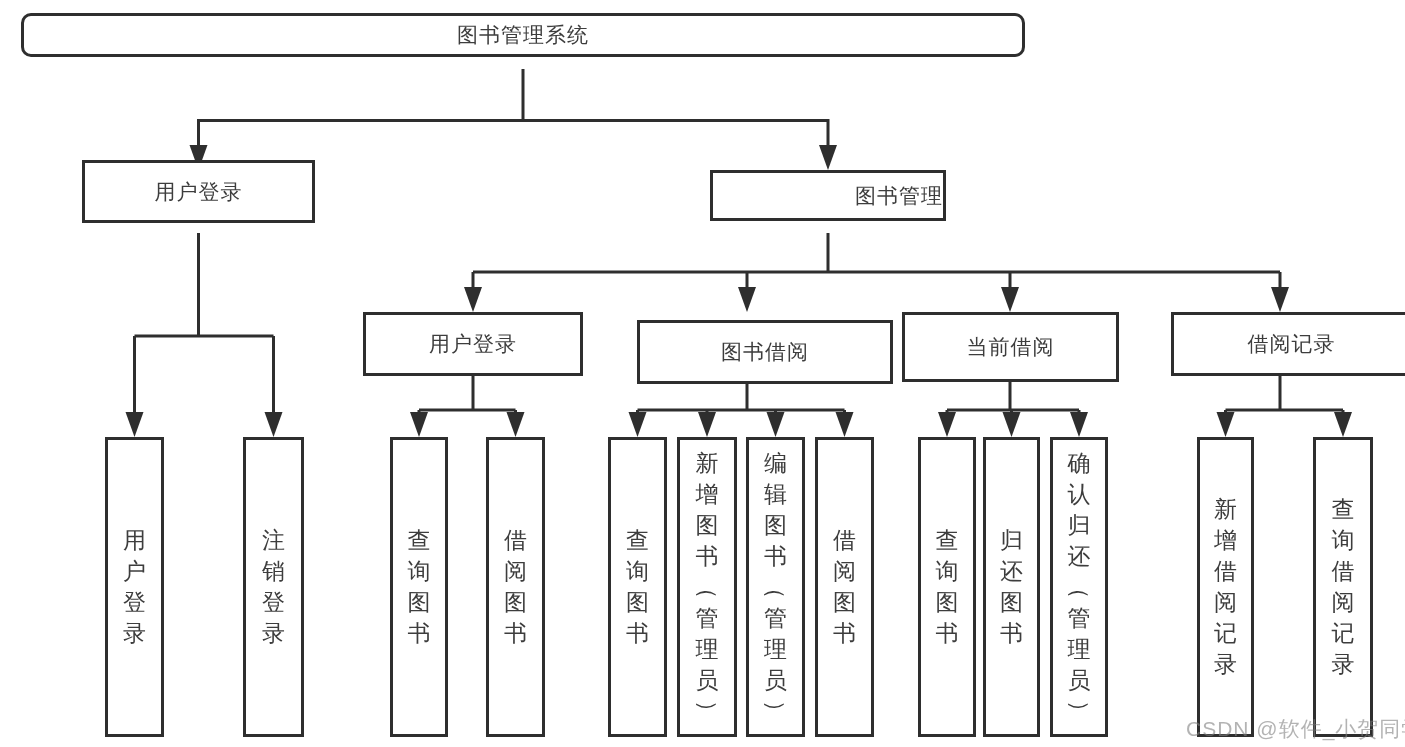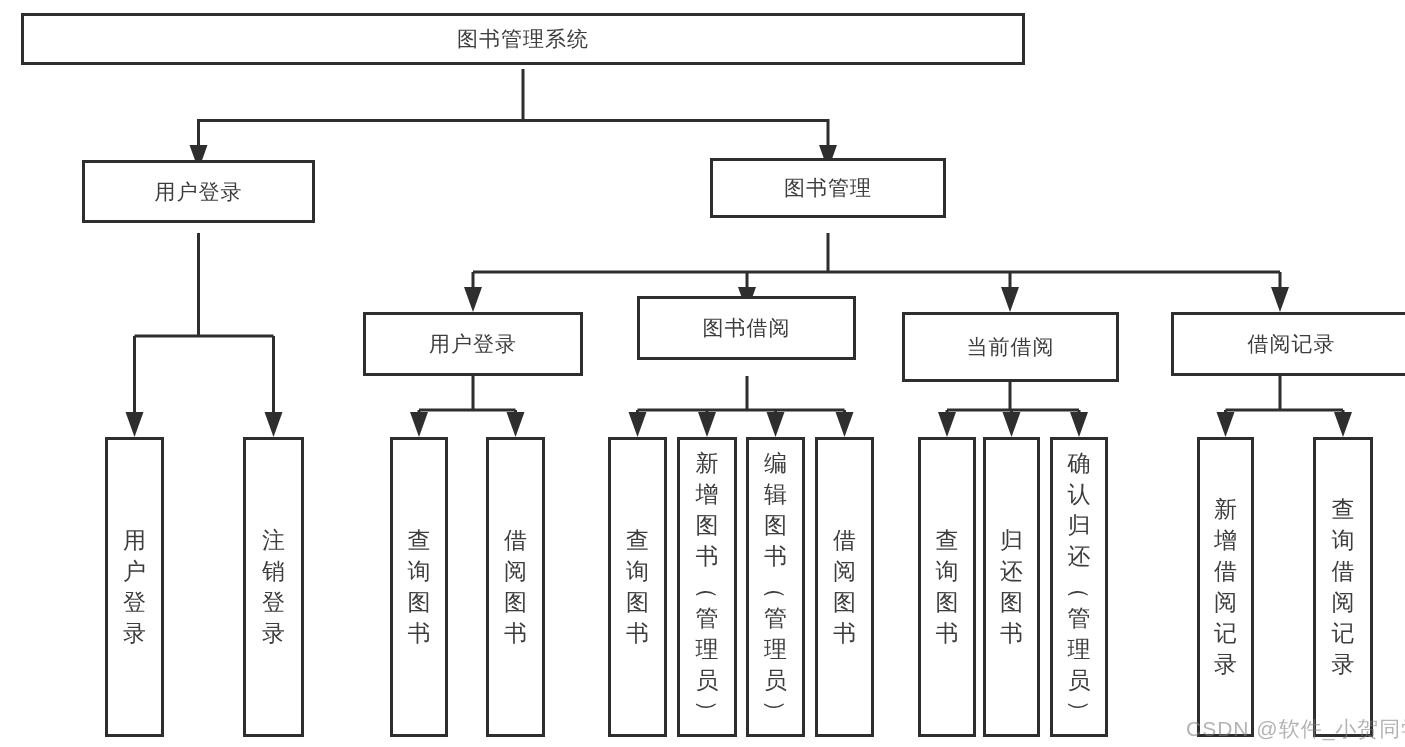--- a/index.html
+++ b/index.html
@@ -60,35 +60,35 @@
       <polygon points="766.5,412 784.5,412 775.5,437"></polygon>
       <polygon points="835.5,412 853.5,412 844.5,437"></polygon>
       <polygon points="938,412 956,412 947,437"></polygon>
       <polygon points="1002.5,412 1020.5,412 1011.5,437"></polygon>
       <polygon points="1070,412 1088,412 1079,437"></polygon>
       <polygon points="1216.5,412 1234.5,412 1225.5,437"></polygon>
       <polygon points="1334,412 1352,412 1343,437"></polygon>
     </g>
   </svg>
 
-  <div class="node" style="left:21px;top:13px;width:1004px;height:52px;">
+  <div class="node" style="left:21px;top:13px;width:1004px;height:44px;border-radius:10px;">
     <span class="hlabel">图书管理系统</span>
   </div>
 
   <div class="node" style="left:82px;top:160px;width:233px;height:63px;">
     <span class="hlabel">用户登录</span>
   </div>
-  <div class="node" style="left:710px;top:158px;width:236px;height:60px;">
+  <div class="node" style="left:710px;top:170px;width:236px;height:51px;justify-content:flex-end;">
     <span class="hlabel">图书管理</span>
   </div>
 
   <div class="node" style="left:363px;top:312px;width:220px;height:64px;">
     <span class="hlabel">用户登录</span>
   </div>
-  <div class="node" style="left:637px;top:296px;width:219px;height:64px;">
+  <div class="node" style="left:637px;top:320px;width:256px;height:64px;">
     <span class="hlabel">图书借阅</span>
   </div>
   <div class="node" style="left:902px;top:312px;width:217px;height:70px;">
     <span class="hlabel">当前借阅</span>
   </div>
   <div class="node" style="left:1171px;top:312px;width:241px;height:64px;">
     <span class="hlabel">借阅记录</span>
   </div>
 
   <div class="node" style="left:105px;top:437px;width:59px;height:300px;">

